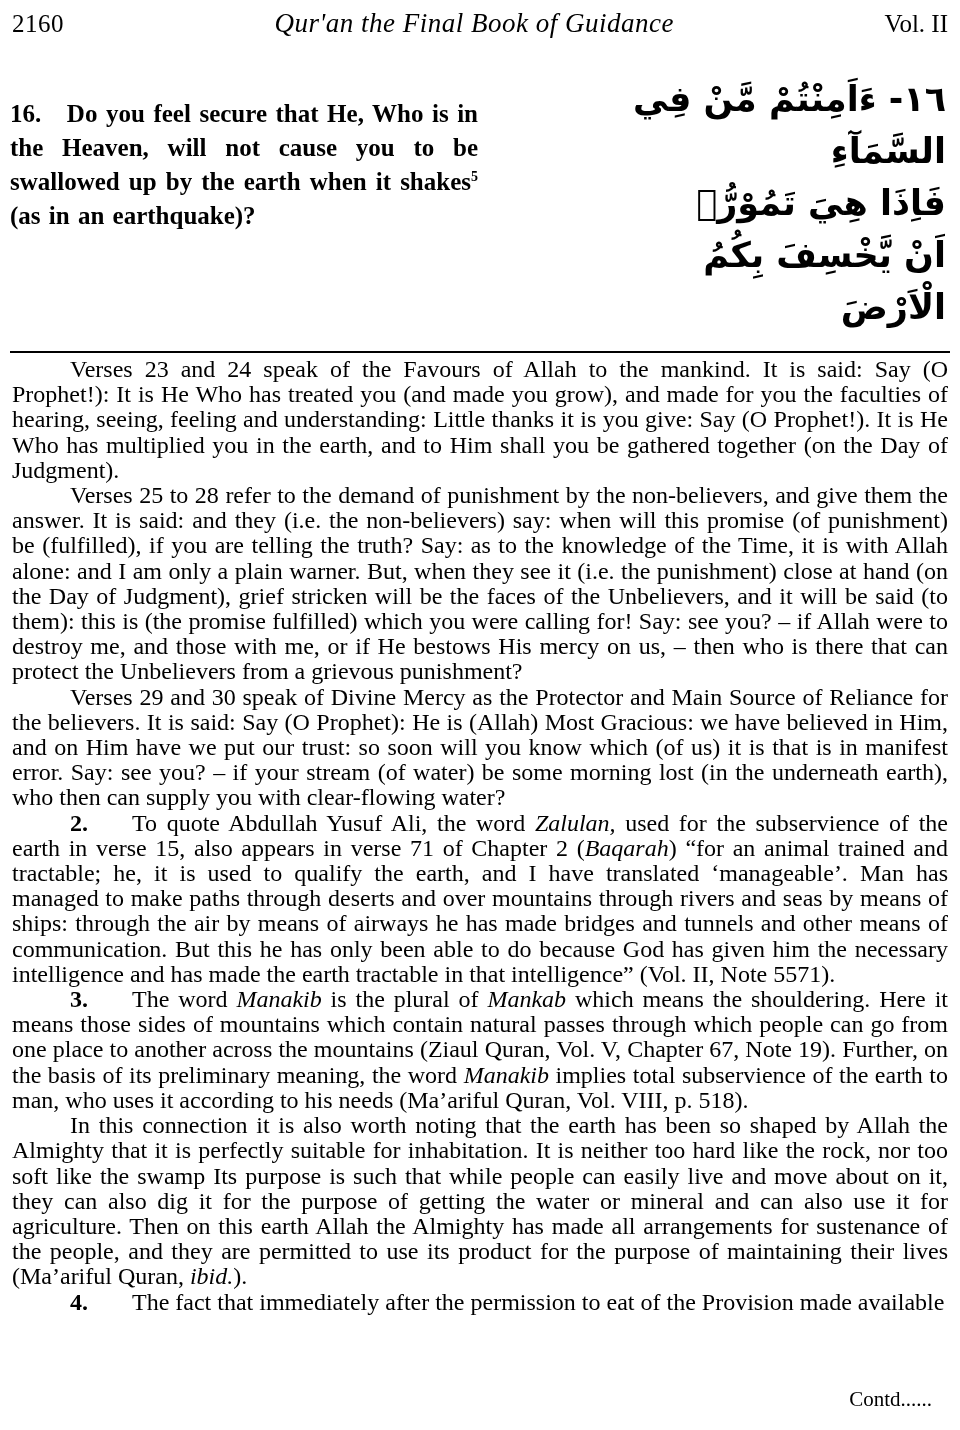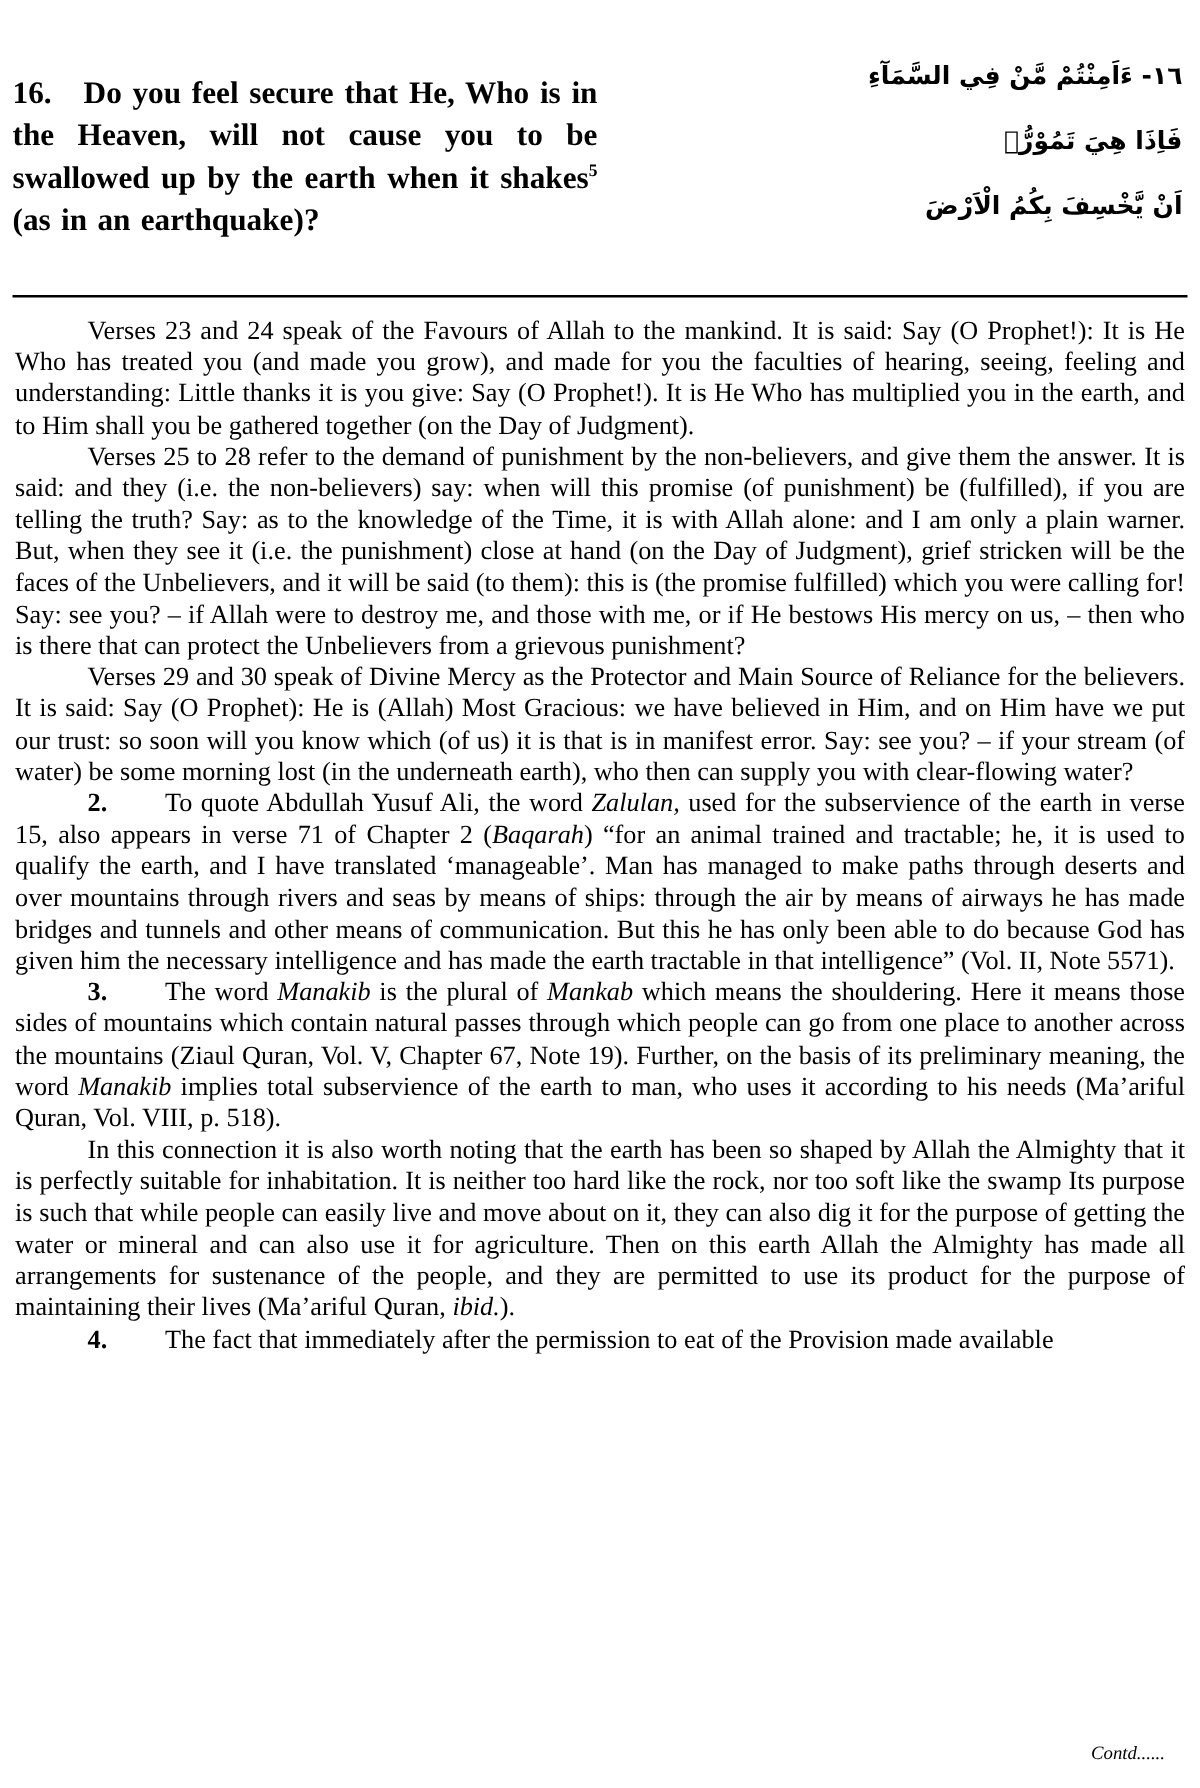--- a/index.html
+++ b/index.html
@@ -34,53 +34,58 @@
     word-spacing:2px;
     margin-top:30px;
   }
   .verse-en sup{font-size:14px;line-height:0;}
   .verse-ar{
     width:340px;
     direction:rtl;
     text-align:right;
     font-family:"DejaVu Sans", sans-serif;
     font-weight:bold;
-    font-size:20px;
+    font-size:35px;
     line-height:52px;
     padding-top:6px;
   }
   .divider{
     border:none;border-top:2px solid #000;
     margin:18px 10px 0 10px;
   }
   
   .body-text{
-    padding:14px 12px 0 12px;
-    font-size:21px;
+    padding:4px 12px 0 12px;
+    font-size:24px;
     line-height:25.2px;
     text-align:justify;
   }
   .body-para{margin:0;text-indent:58px;}
   .body-para em{font-style:italic;}
   .para-num{
     display:inline-block;width:62px;
     font-weight:bold;
     text-indent:0;
   }
   .footer{
     position:absolute;
     right:28px;bottom:18px;
-    font-size:15px;font-style:italic;
+    font-size:21px;
   }
 </style>
 </head>
 <body>
 
 <div class="page">
 
+  <div class="header">
+    <span class="page-num">2160</span>
+    <span class="header-title">Qur'an the Final Book of Guidance</span>
+    <span class="volume">Vol. II</span>
+  </div>
 
   <div class="verse-section">
     <div class="verse-en"><span>16.&nbsp;&nbsp; Do you feel secure that He, Who is in the Heaven, will not cause you to be swallowed up by the earth when it shakes</span><sup>5</sup><span> (as in an earthquake)?</span></div>
     <div class="verse-ar">
         <div class="ar-line">١٦- ءَاَمِنْتُمْ مَّنْ فِي السَّمَآءِ</div>
         <div class="ar-line">فَاِذَا هِيَ تَمُوْرُّٙ</div>
         <div class="ar-line">اَنْ يَّخْسِفَ بِكُمُ الْاَرْضَ</div>
       </div>
   </div>
 

